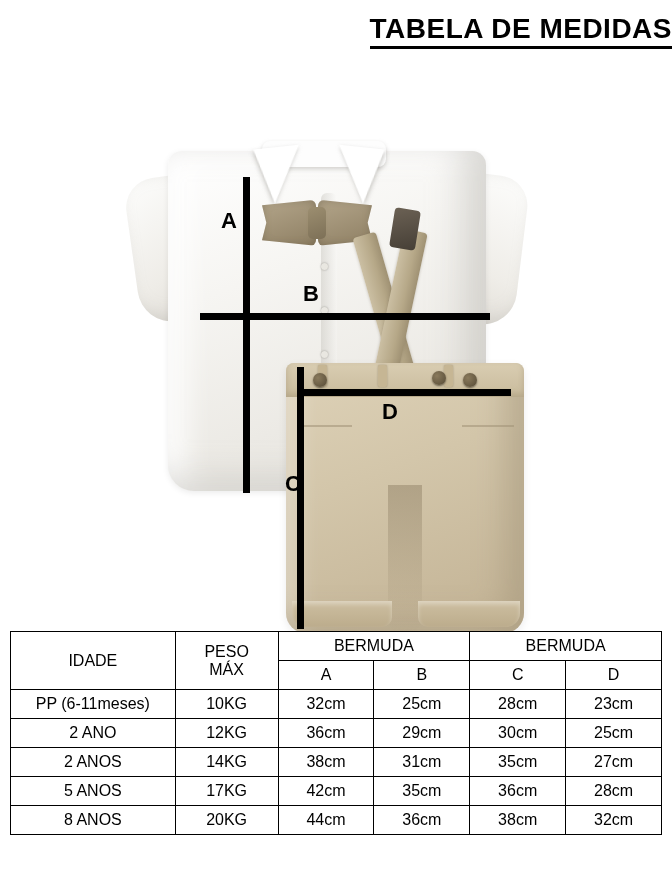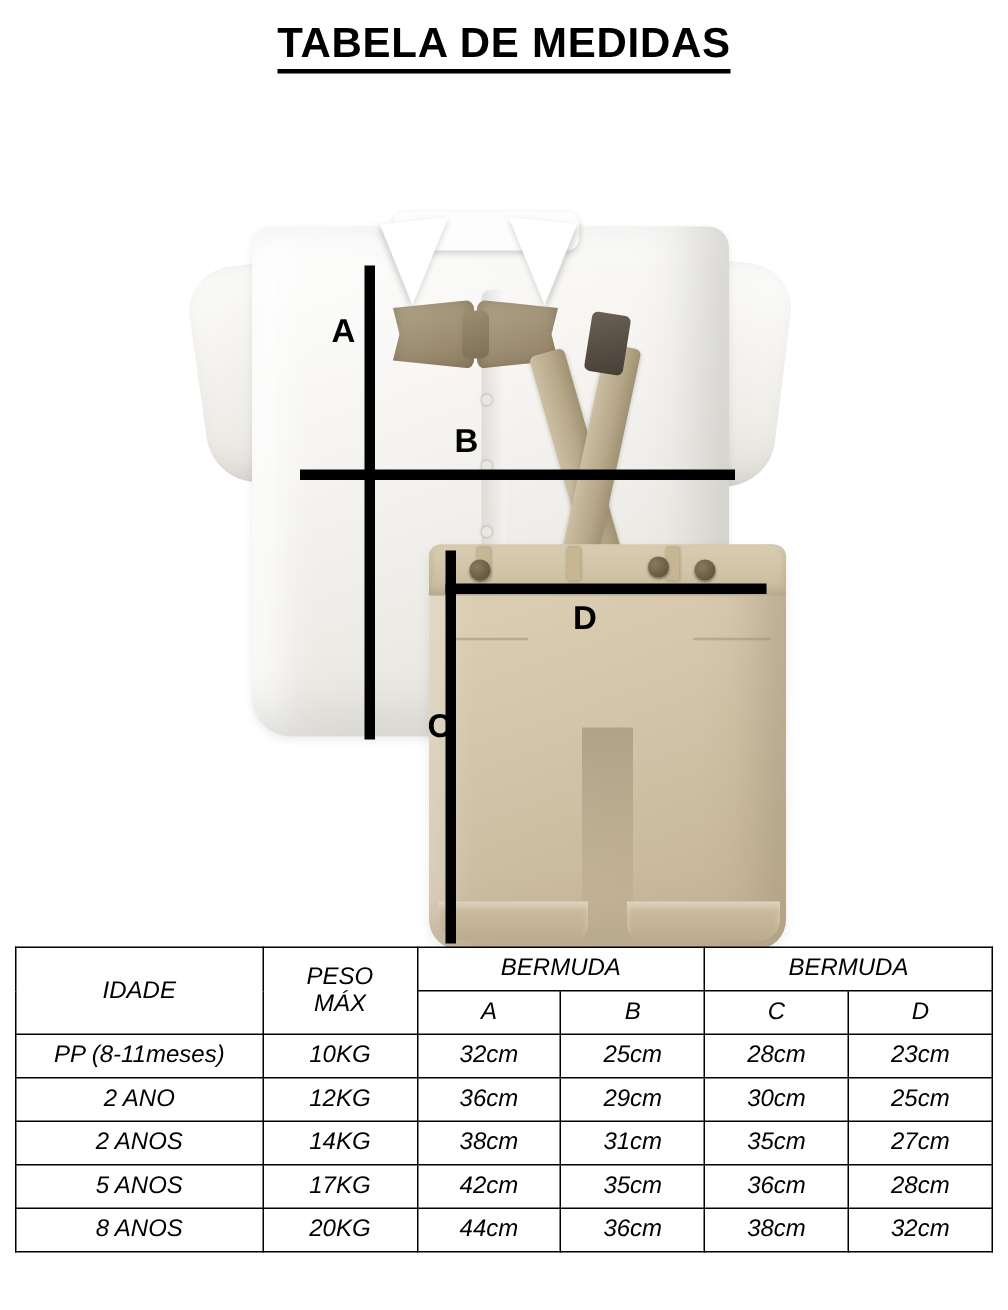--- a/index.html
+++ b/index.html
@@ -13,21 +13,21 @@
     height: 873px;
     font-family: "Liberation Sans", sans-serif;
     color: #000000;
     position: relative;
     overflow: hidden;
   }
 
   
   .title-wrap {
     width: 100%;
-    text-align: center;
+    text-align: right;
     padding-top: 14px;
   }
   .title {
     display: inline-block;
     font-size: 28px;
     font-weight: bold;
     letter-spacing: 0.5px;
     border-bottom: 3px solid #000;
     padding-bottom: 1px;
     line-height: 1.1;
@@ -291,21 +291,20 @@
   .table-wrap {
     position: absolute;
     left: 10px;
     top: 631px;
     width: 652px;
   }
   table.measures {
     width: 100%;
     border-collapse: collapse;
     table-layout: fixed;
-    font-style: italic;
   }
   table.measures td, table.measures th {
     border: 1px solid #000;
     text-align: center;
     font-size: 16px;
     font-weight: normal;
     padding: 5px 2px;
     height: 29px;
     background: #fff;
   }
@@ -381,21 +380,21 @@
         <td class="grp-label" colspan="2">BERMUDA</td>
       </tr>
       <tr>
         <td class="col-ab">A</td>
         <td class="col-ab">B</td>
         <td class="col-cd">C</td>
         <td class="col-cd">D</td>
       </tr>
 
       <tr>
-        <td>PP (8-11meses)</td>
+        <td>PP (6-11meses)</td>
         <td>10KG</td>
         <td>32cm</td>
         <td>25cm</td>
         <td>28cm</td>
         <td>23cm</td>
       </tr>
       <tr>
         <td>2 ANO</td>
         <td>12KG</td>
         <td>36cm</td>

